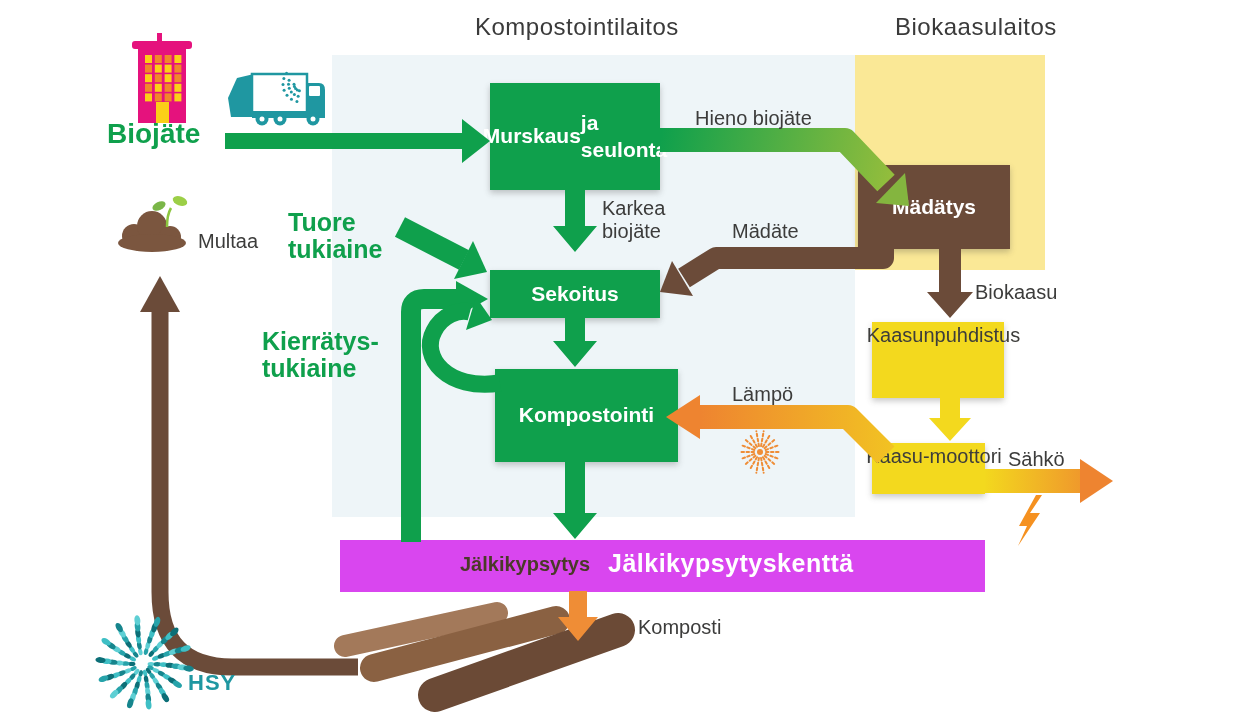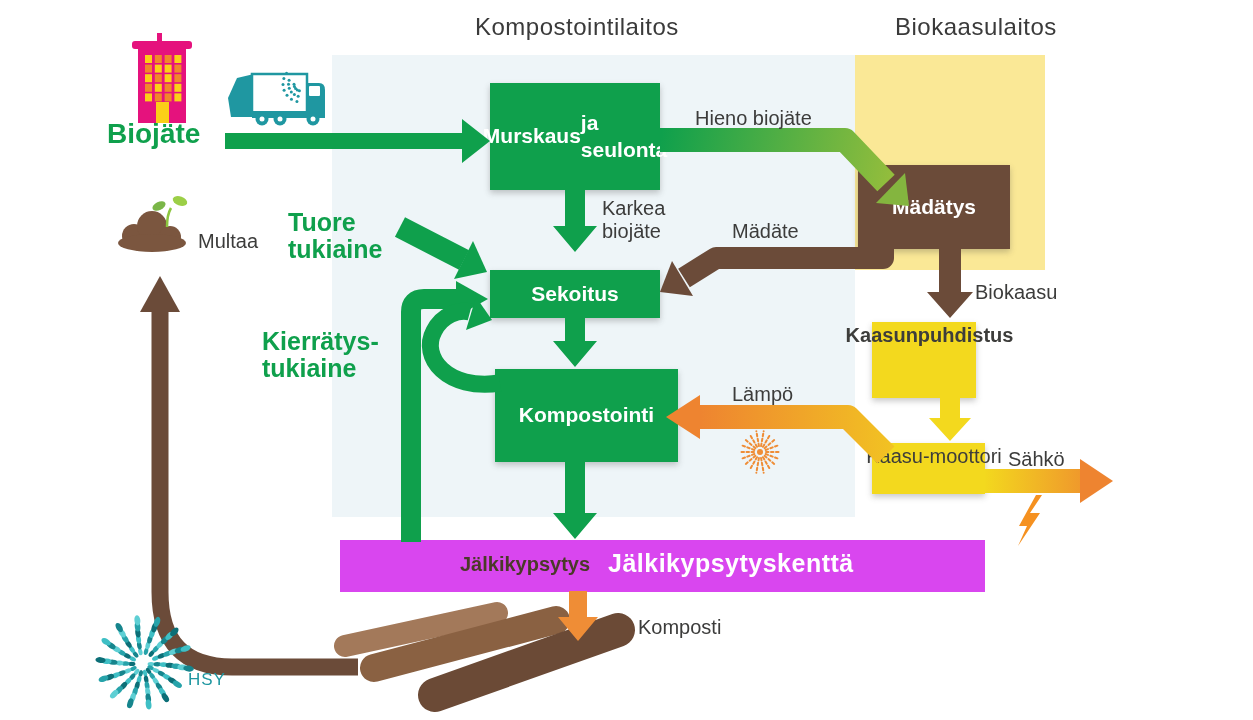--- a/index.html
+++ b/index.html
@@ -14,21 +14,21 @@
   .box-green{background:#0fa04c;color:#ffffff;font-weight:bold;font-size:21px;line-height:1.25;}
   .box-brown{background:#6b4b39;color:#ffffff;font-weight:bold;font-size:21px;}
   .box-yellow{background:#f3d91e;color:#3d3d3b;font-size:20px;line-height:1.3;
               align-items:flex-start;padding-left:11px;box-sizing:border-box;}
   .lbl{position:absolute;font-size:20px;color:#3c3c3b;line-height:1.15;}
   .lbl-green-big{position:absolute;font-size:28px;font-weight:bold;color:#0fa04c;}
   .lbl-green{position:absolute;font-size:25px;font-weight:bold;color:#0fa04c;line-height:1.08;}
   .bar{position:absolute;left:340px;top:540px;width:645px;height:52px;background:#d946ef;}
   .bar-label-dark{position:absolute;left:120px;top:13px;font-size:20px;font-weight:bold;color:#4a3a28;}
   .bar-label-white{position:absolute;left:268px;top:9px;font-size:25px;font-weight:bold;color:#ffffff;letter-spacing:.5px;}
-  .hsy-text{position:absolute;left:188px;top:670px;font-size:17px;font-weight:normal;color:#1f97a1;letter-spacing:1px;}
+  .hsy-text{position:absolute;left:188px;top:670px;font-size:22px;font-weight:bold;color:#1f97a1;letter-spacing:1px;}
   svg.overlay{position:absolute;left:0;top:0;width:1253px;height:720px;}
 </style>
 </head>
 <body>
 
 <div class="canvas">
 
   <div class="panel panel-compost"></div>
   <div class="panel panel-biogas"></div>
 
@@ -38,21 +38,21 @@
   </div>
   <div class="box box-green" style="left:490px;top:270px;width:170px;height:48px;">
     <span>Sekoitus</span>
   </div>
   <div class="box box-green" style="left:495px;top:369px;width:183px;height:93px;">
     <span>Kompostointi</span>
   </div>
   <div class="box box-brown" style="left:858px;top:165px;width:152px;height:84px;">
     <span>Mädätys</span>
   </div>
-  <div class="box box-yellow" style="left:872px;top:322px;width:104px;height:76px;font-weight:bold;">
+  <div class="box box-yellow" style="left:872px;top:322px;width:132px;height:76px;">
     <span>Kaasun</span>
     <span>puhdistus</span>
   </div>
   <div class="box box-yellow" style="left:872px;top:443px;width:113px;height:51px;">
     <span>Kaasu-</span>
     <span>moottori</span>
   </div>
 
   <div class="bar">
     <span class="bar-label-dark">Jälkikypsytys</span>

